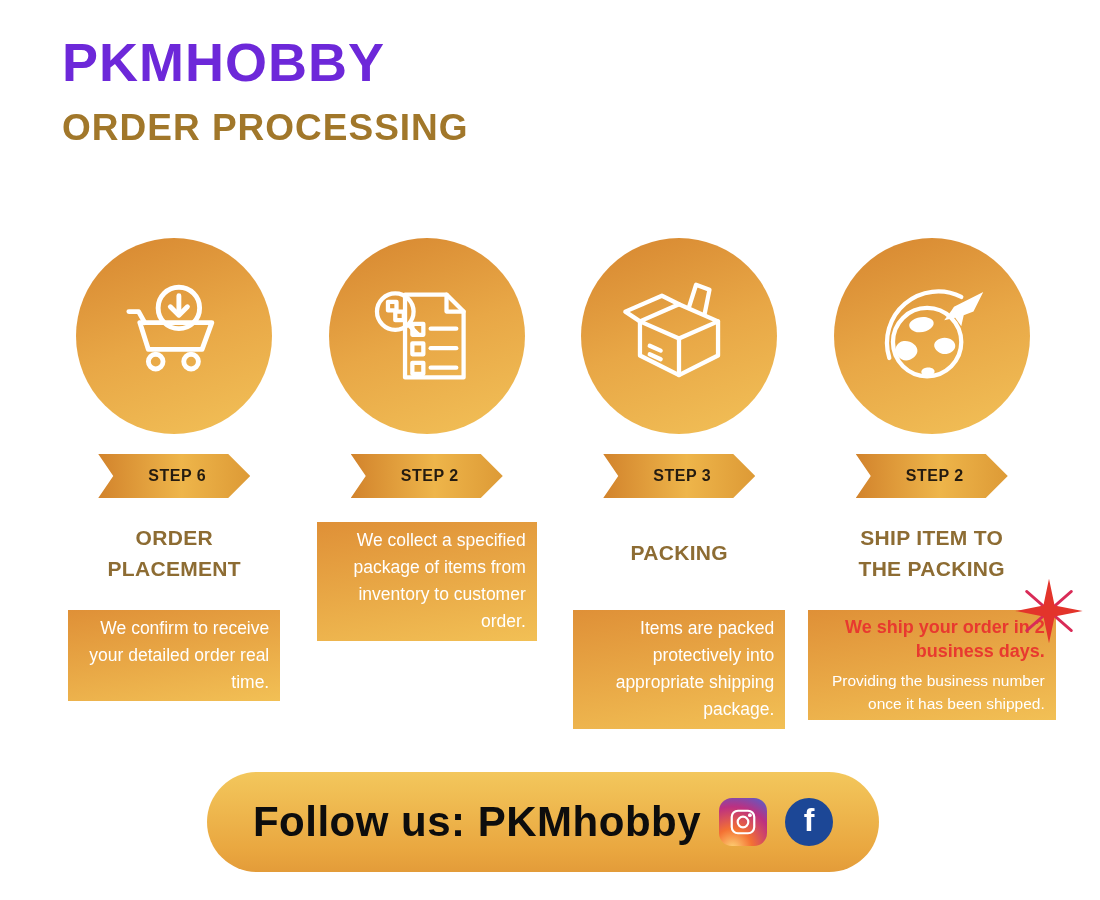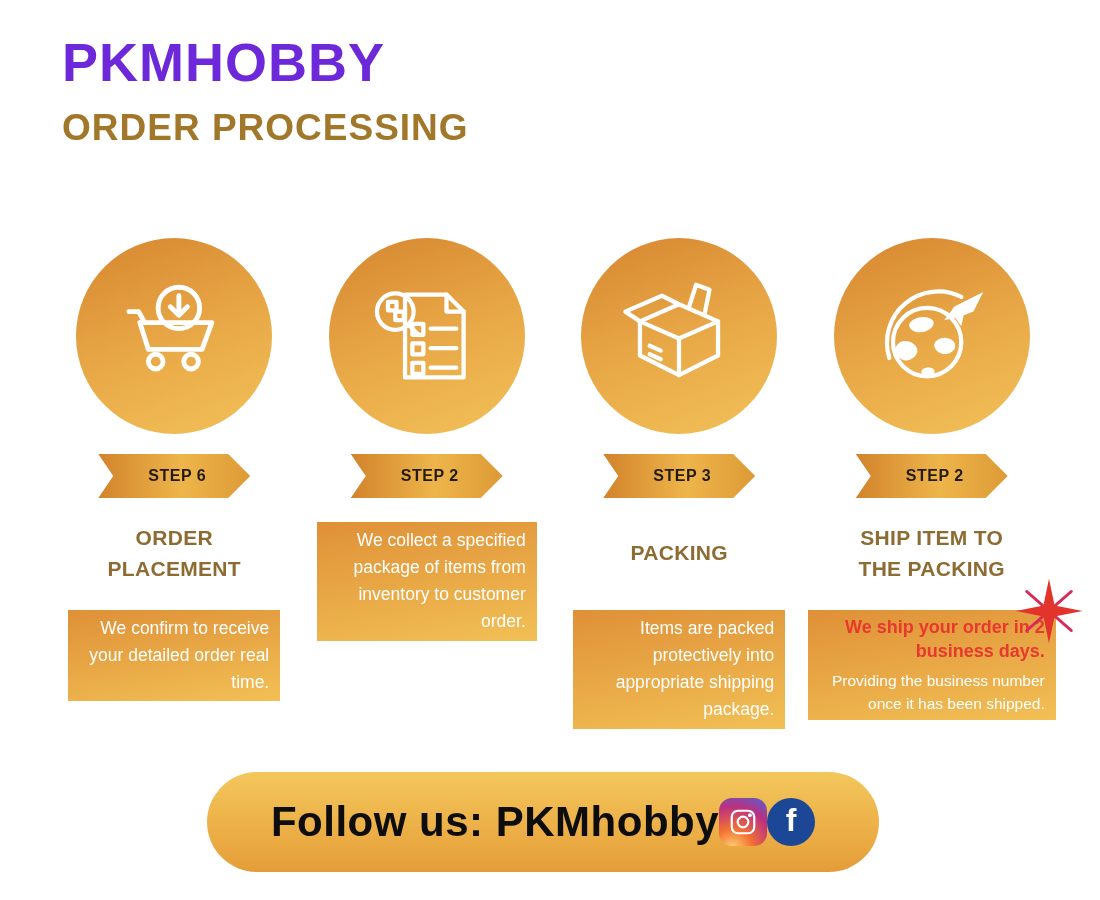--- a/index.html
+++ b/index.html
@@ -71,21 +71,21 @@
   .starburst{
     position:absolute;top:-34px;right:-32px;width:78px;height:70px;
     pointer-events:none;
   }
 
   
   .footer{
     position:absolute;left:207px;top:772px;width:672px;height:100px;
     border-radius:52px;
     background:linear-gradient(180deg,#f3c75c 0%,#e9a63f 80%,#e39c39 100%);
-    display:flex;align-items:center;justify-content:center;
+    display:flex;align-items:center;justify-content:center;gap:18px;
   }
   .footer-text{
     font-size:42px;font-weight:800;color:#0d0d0d;letter-spacing:.5px;
   }
   .ig{
     width:48px;height:48px;border-radius:13px;
     background:radial-gradient(circle at 28% 105%,#fed576 0%,#f47133 32%,#bc3081 68%,#4c63d2 100%);
     display:flex;align-items:center;justify-content:center;cursor:pointer;
     flex:0 0 auto;
   }

